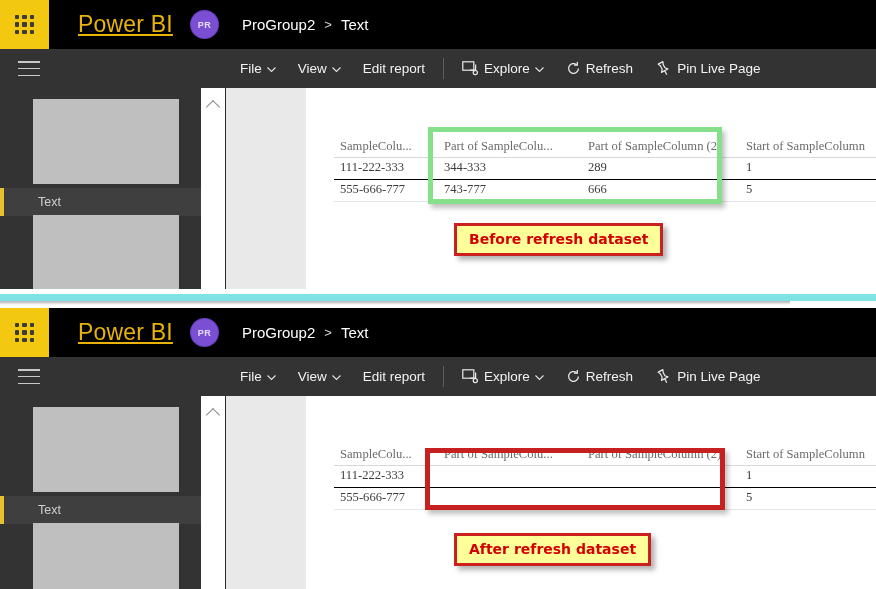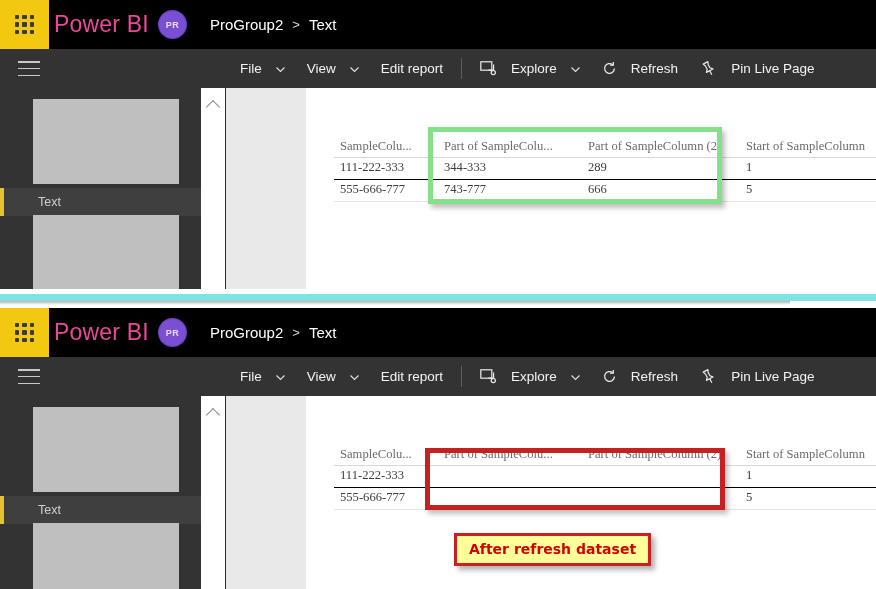--- a/index.html
+++ b/index.html
@@ -38,26 +38,26 @@
     width: 49px; height: 49px; background: #f2c811;
     display: flex; align-items: center; justify-content: center; flex: 0 0 49px;
   }
   .waffle-grid {
     width: 19px; height: 19px;
     display: grid; grid-template-columns: repeat(3, 1fr); grid-template-rows: repeat(3, 1fr);
     gap: 3px;
   }
   .waffle-grid i { background: #3b3b3b; border-radius: 1px; display: block; }
   .brand {
-    color: #ec4899; font-size: 23px; font-weight: 300;
-    margin-left: 5px; letter-spacing: 0.2px; white-space: nowrap;
+    color: #eab308; font-size: 23px; font-weight: 300;
+    margin-left: 29px; letter-spacing: 0.2px; white-space: nowrap; text-decoration: underline;
   }
   .avatar {
     width: 27px; height: 27px; border-radius: 50%; background: #7b4fd4;
-    margin-left: 10px; display: flex; align-items: center; justify-content: center;
+    margin-left: 18px; display: flex; align-items: center; justify-content: center;
     color: #e7dbff; font-size: 9px; font-weight: 700; letter-spacing: 0.4px;
     box-shadow: 0 0 0 1px #6a3fc4;
   }
   .crumbs {
     margin-left: 24px; color: #ffffff; font-size: 15px; font-weight: 400;
     display: flex; align-items: center; gap: 9px; white-space: nowrap;
   }
   .crumb-sep { color: #d8d8d8; font-size: 13px; }
 
   
@@ -69,21 +69,21 @@
     position: absolute; left: 18px; top: 12px; width: 22px; height: 15px;
     display: flex; flex-direction: column; justify-content: space-between;
   }
   .hamburger i { display: block; height: 1.5px; background: #c9c9c9; width: 100%; }
 
   .toolbar {
     position: absolute; left: 218px; top: 0; height: 39px;
     display: flex; align-items: center; gap: 0; padding-left: 11px;
   }
   .tb-item {
-    display: flex; align-items: center; gap: 14px;
+    display: flex; align-items: center; gap: 5px;
     color: #f2f2f2; font-size: 13.5px; font-weight: 400;
     padding: 0 11px; height: 39px; white-space: nowrap;
   }
   .caret { font-size: 9px; color: #e2e2e2; position: relative; top: 1px; }
   .tb-sep {
     width: 1px; height: 21px; background: #5d5d5d; margin: 0 7px;
   }
   .tb-ico { display: inline-flex; align-items: center; justify-content: center; }
 
   
@@ -302,20 +302,21 @@
             <td>555-666-777</td>
             <td>743-777</td>
             <td>666</td>
             <td>5</td>
           </tr>
         </tbody>
       </table>
     </div>
 
     <div class="hl-box hl-green"></div>
+    <div class="callout" id="callout-before">Before refresh dataset</div>
   </div>
 
   <div class="panel-divider">
     <div class="divider-band"></div>
     <div class="divider-shadow"></div>
   </div>
 
   <div class="panel" id="panel-after">
 
     <div class="pbi-header">

